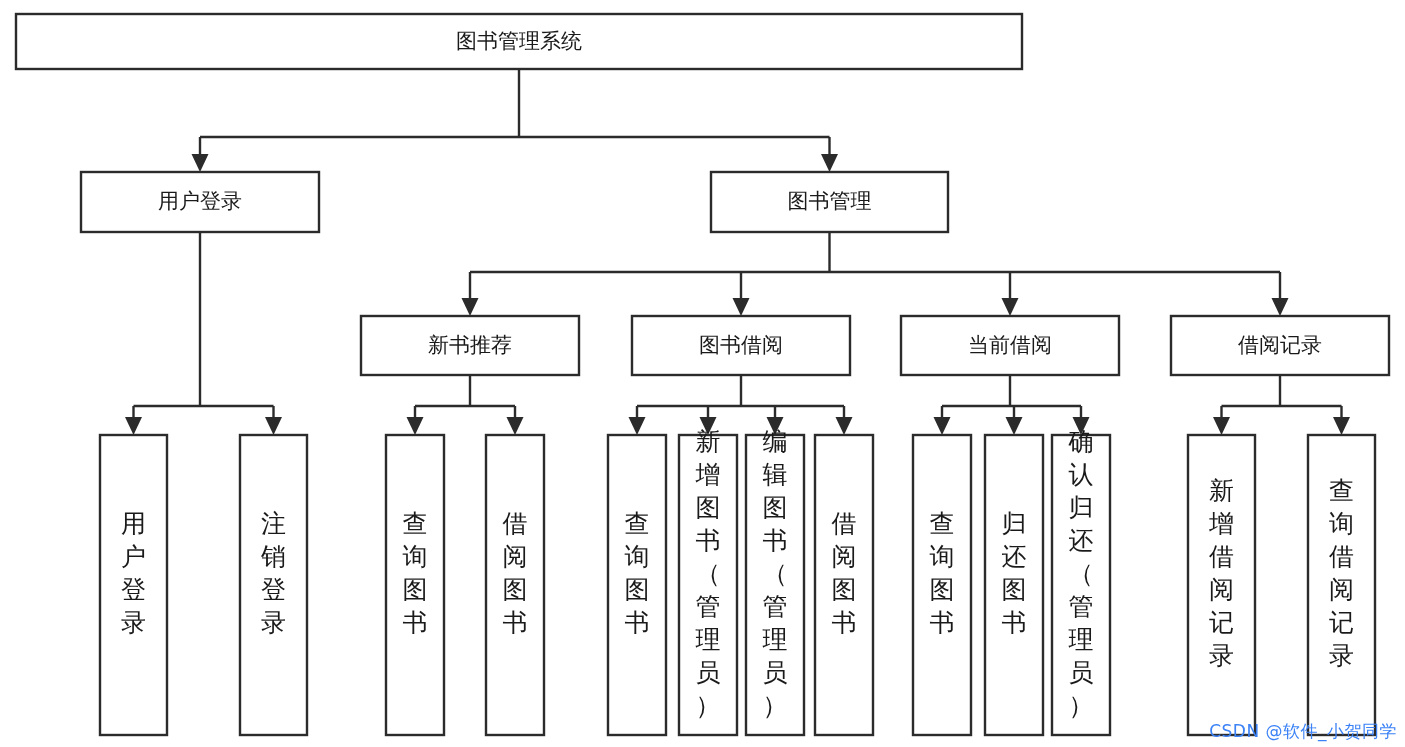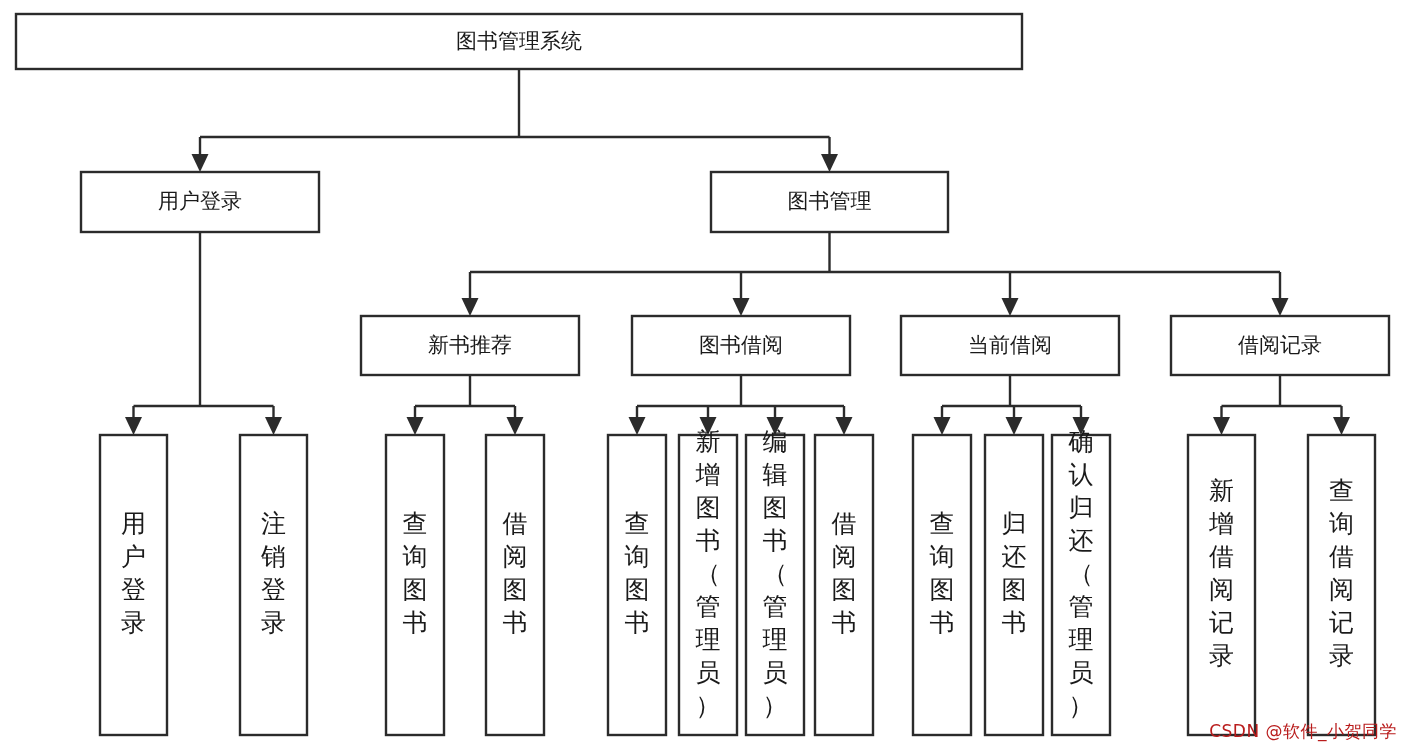--- a/index.html
+++ b/index.html
@@ -46,21 +46,21 @@
   .edge-arrow {
     fill: #2b2b2b;
     stroke: none;
   }
   .watermark {
     position: absolute;
     right: 8px;
     bottom: 4px;
     font-family: "DejaVu Sans", "Liberation Sans", sans-serif;
     font-size: 17px;
-    color: #b91c1c;
+    color: #3b82f6;
     letter-spacing: 0.5px;
     white-space: nowrap;
     pointer-events: none;
   }
 </style>
 </head>
 <body>
 
 <div id="diagram-root">
   <svg id="flow-svg" viewBox="0 0 1405 747">

